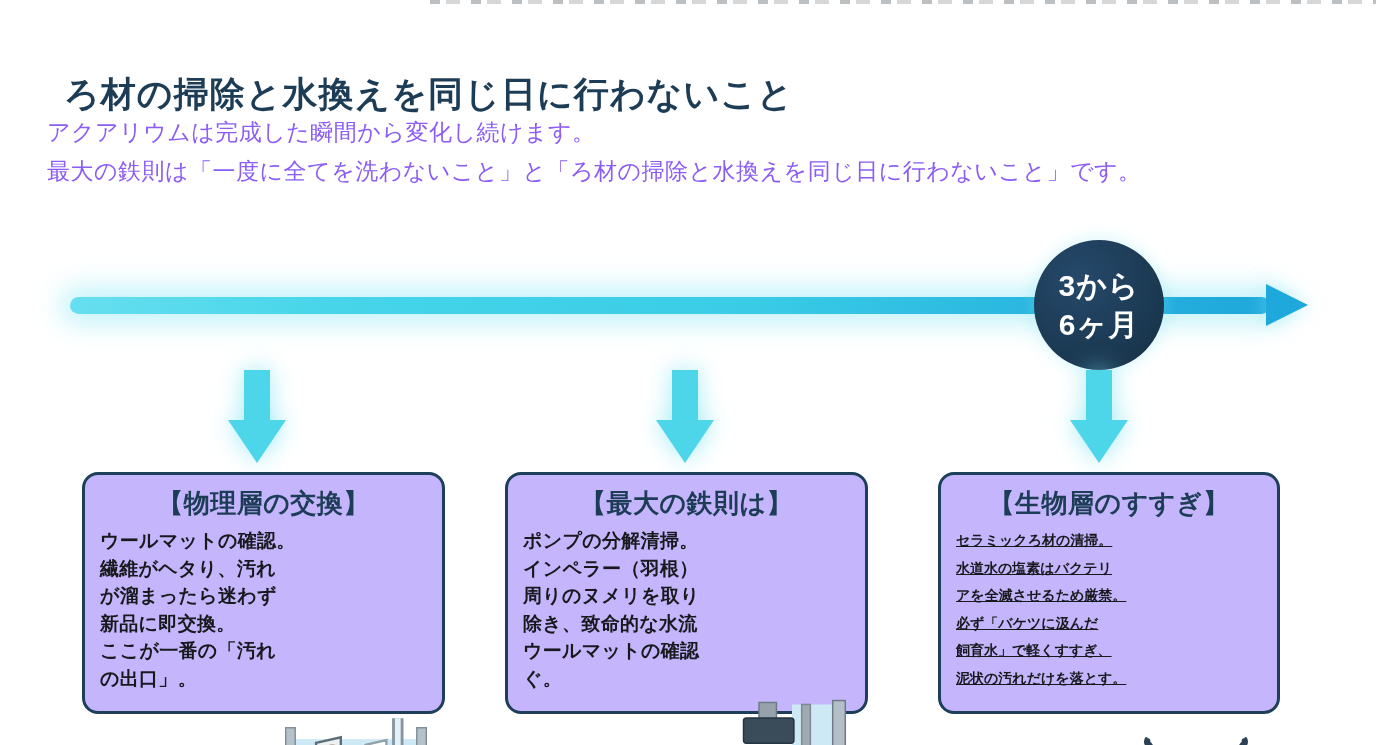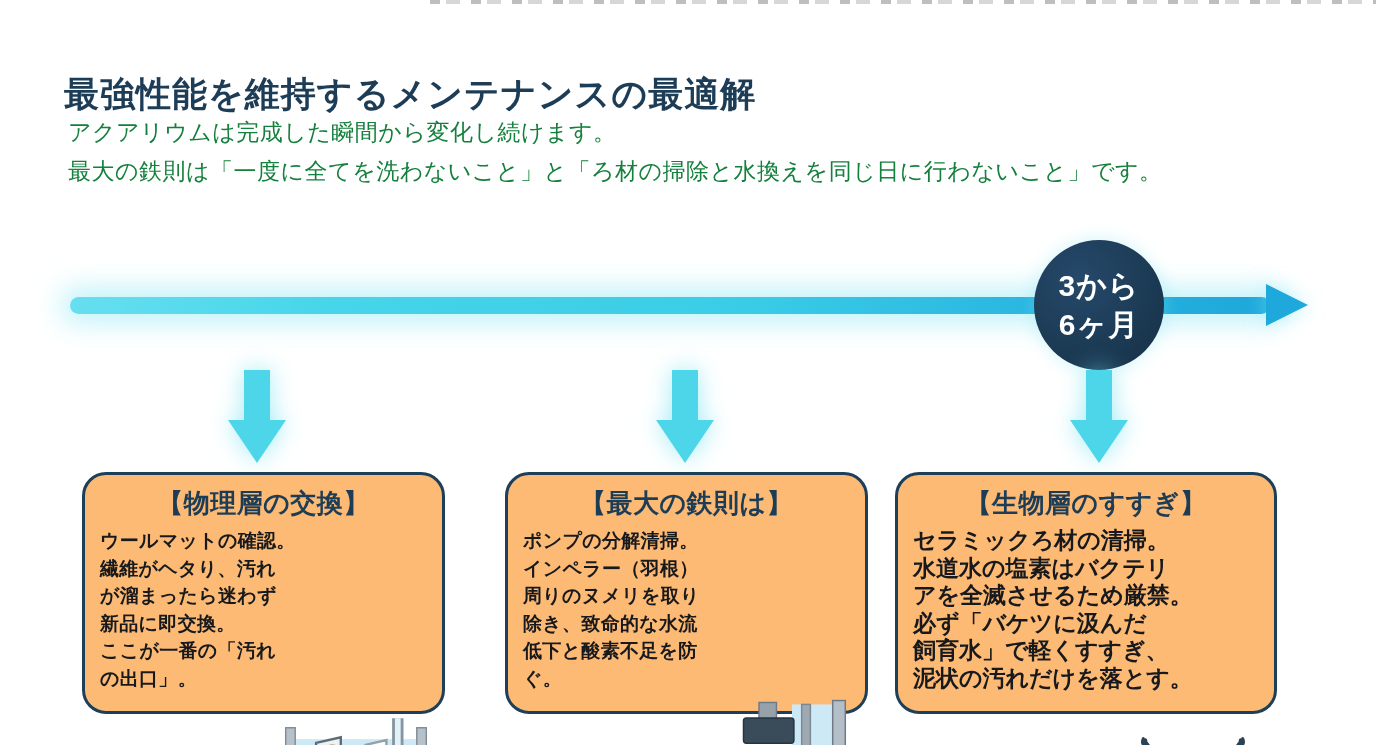--- a/index.html
+++ b/index.html
@@ -19,22 +19,22 @@
       rgba(35,45,55,.55) 0 10px, rgba(35,45,55,0) 10px 16px,
       rgba(35,45,55,.35) 16px 30px, rgba(35,45,55,0) 30px 41px);
     opacity:.55;
   }
 
   .page-title{
     position:absolute;left:64px;top:48px;
     font-size:35px;font-weight:bold;color:#1d3c56;letter-spacing:1px;
   }
   .page-subtitle{
-    position:absolute;left:68px;top:113px;
-    font-size:23px;font-weight:500;color:#15803d;
+    position:absolute;left:47px;top:113px;
+    font-size:23px;font-weight:500;color:#8b5cf6;
     line-height:39px;white-space:pre-line;letter-spacing:.5px;
   }
 
   
   .timeline-bar{
     position:absolute;left:70px;top:297px;width:1200px;height:17px;
     border-radius:9px;
     background:linear-gradient(90deg,#66dff0 0%,#46d5e9 22%,#3bcde7 55%,#27b2df 85%,#1ea8db 100%);
     box-shadow:0 0 26px 10px rgba(125,229,245,.45);
   }
@@ -69,52 +69,52 @@
     border-left:29px solid transparent;border-right:29px solid transparent;
     border-top:43px solid #4dd6e9;
   }
   .down-arrow-1{left:228px;}
   .down-arrow-2{left:656px;}
   .down-arrow-3{left:1070px;}
 
   
   .card{
     position:absolute;top:472px;height:242px;
-    background:#fdba74;border:3.5px solid #1e3f59;border-radius:24px;
+    background:#c4b5fd;border:3.5px solid #1e3f59;border-radius:16px;
     box-sizing:border-box;
   }
   .card-1{left:82px;width:363px;}
   .card-2{left:505px;width:363px;}
-  .card-3{left:895px;width:382px;}
+  .card-3{left:938px;width:342px;}
   .card-title{
     text-align:center;margin-top:11px;
     font-size:26px;font-weight:bold;color:#1d3c56;letter-spacing:.5px;
   }
   .card-row{
     display:flex;flex-direction:column;align-items:flex-start;
     padding:6px 10px 0 15px;gap:4px;
   }
   .card-body{
     white-space:pre-line;font-weight:bold;color:#17191c;
     font-size:19px;line-height:27.5px;letter-spacing:.3px;flex:0 0 auto;
   }
-  .card-3 .card-body{font-size:23px;letter-spacing:0;}
+  .card-3 .card-body{font-size:14px;letter-spacing:0;text-decoration:underline;}
   .card-illust{flex:0 0 auto;margin-left:auto;}
   .card-1 .card-illust{margin-top:22px;}
   .card-2 .card-illust{margin-top:2px;}
   .card-3 .card-illust{margin-top:18px;margin-right:2px;}
 </style>
 </head>
 <body>
 
 <div class="stage">
 
   <div class="top-artifact"></div>
 
-  <h1 class="page-title">最強性能を維持するメンテナンスの最適解</h1>
+  <h1 class="page-title">ろ材の掃除と水換えを同じ日に行わないこと</h1>
   <div class="page-subtitle">アクアリウムは完成した瞬間から変化し続けます。
 最大の鉄則は「一度に全てを洗わないこと」と「ろ材の掃除と水換えを同じ日に行わないこと」です。</div>
 
   <div class="timeline-bar"></div>
   <div class="timeline-arrowhead"></div>
 
   <div class="milestone milestone-3">3から
 6ヶ月</div>
 
   <div class="down-arrow down-arrow-1">
@@ -181,21 +181,21 @@
     </div>
   </div>
 
   <div class="card card-2">
     <div class="card-title">【最大の鉄則は】</div>
     <div class="card-row">
       <div class="card-body">ポンプの分解清掃。
 インペラー（羽根）
 周りのヌメリを取り
 除き、致命的な水流
-低下と酸素不足を防
+ウールマットの確認
 ぐ。</div>
       <div class="card-illust">
         <svg width="160" height="168" viewBox="0 0 165 172">
 
           <rect x="100" y="6" width="44" height="126" fill="#cde9f6"></rect>
 
           <rect x="142" y="2" width="13" height="142" fill="#b4bec6" stroke="#6d7a85" stroke-width="1.5"></rect>
 
           <rect x="110" y="6" width="9" height="80" fill="#9fa9b1" stroke="#7b8894" stroke-width="1.5"></rect>
 

